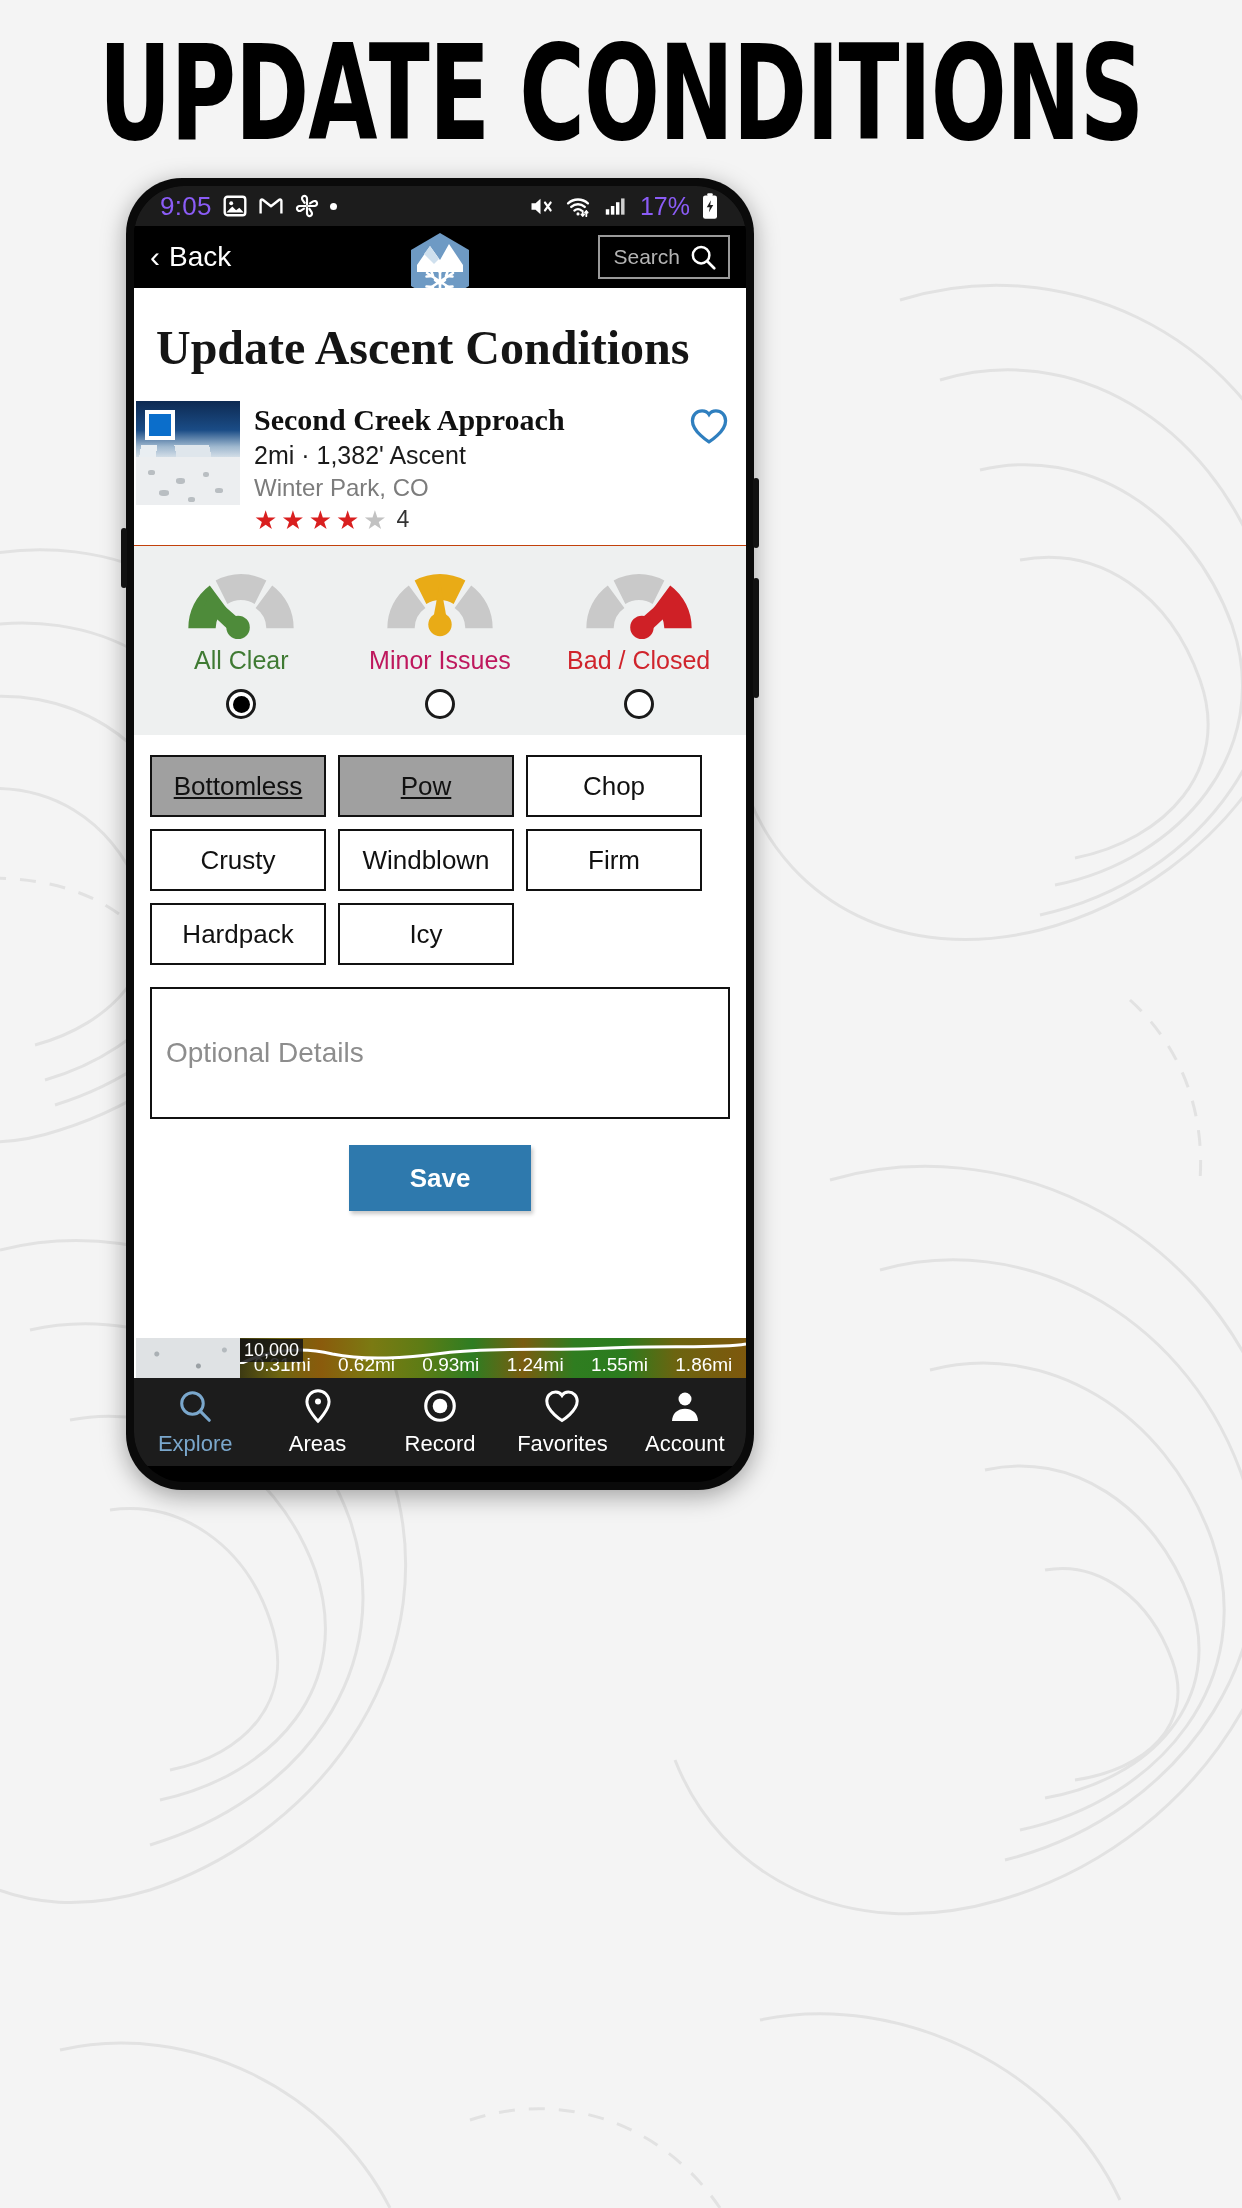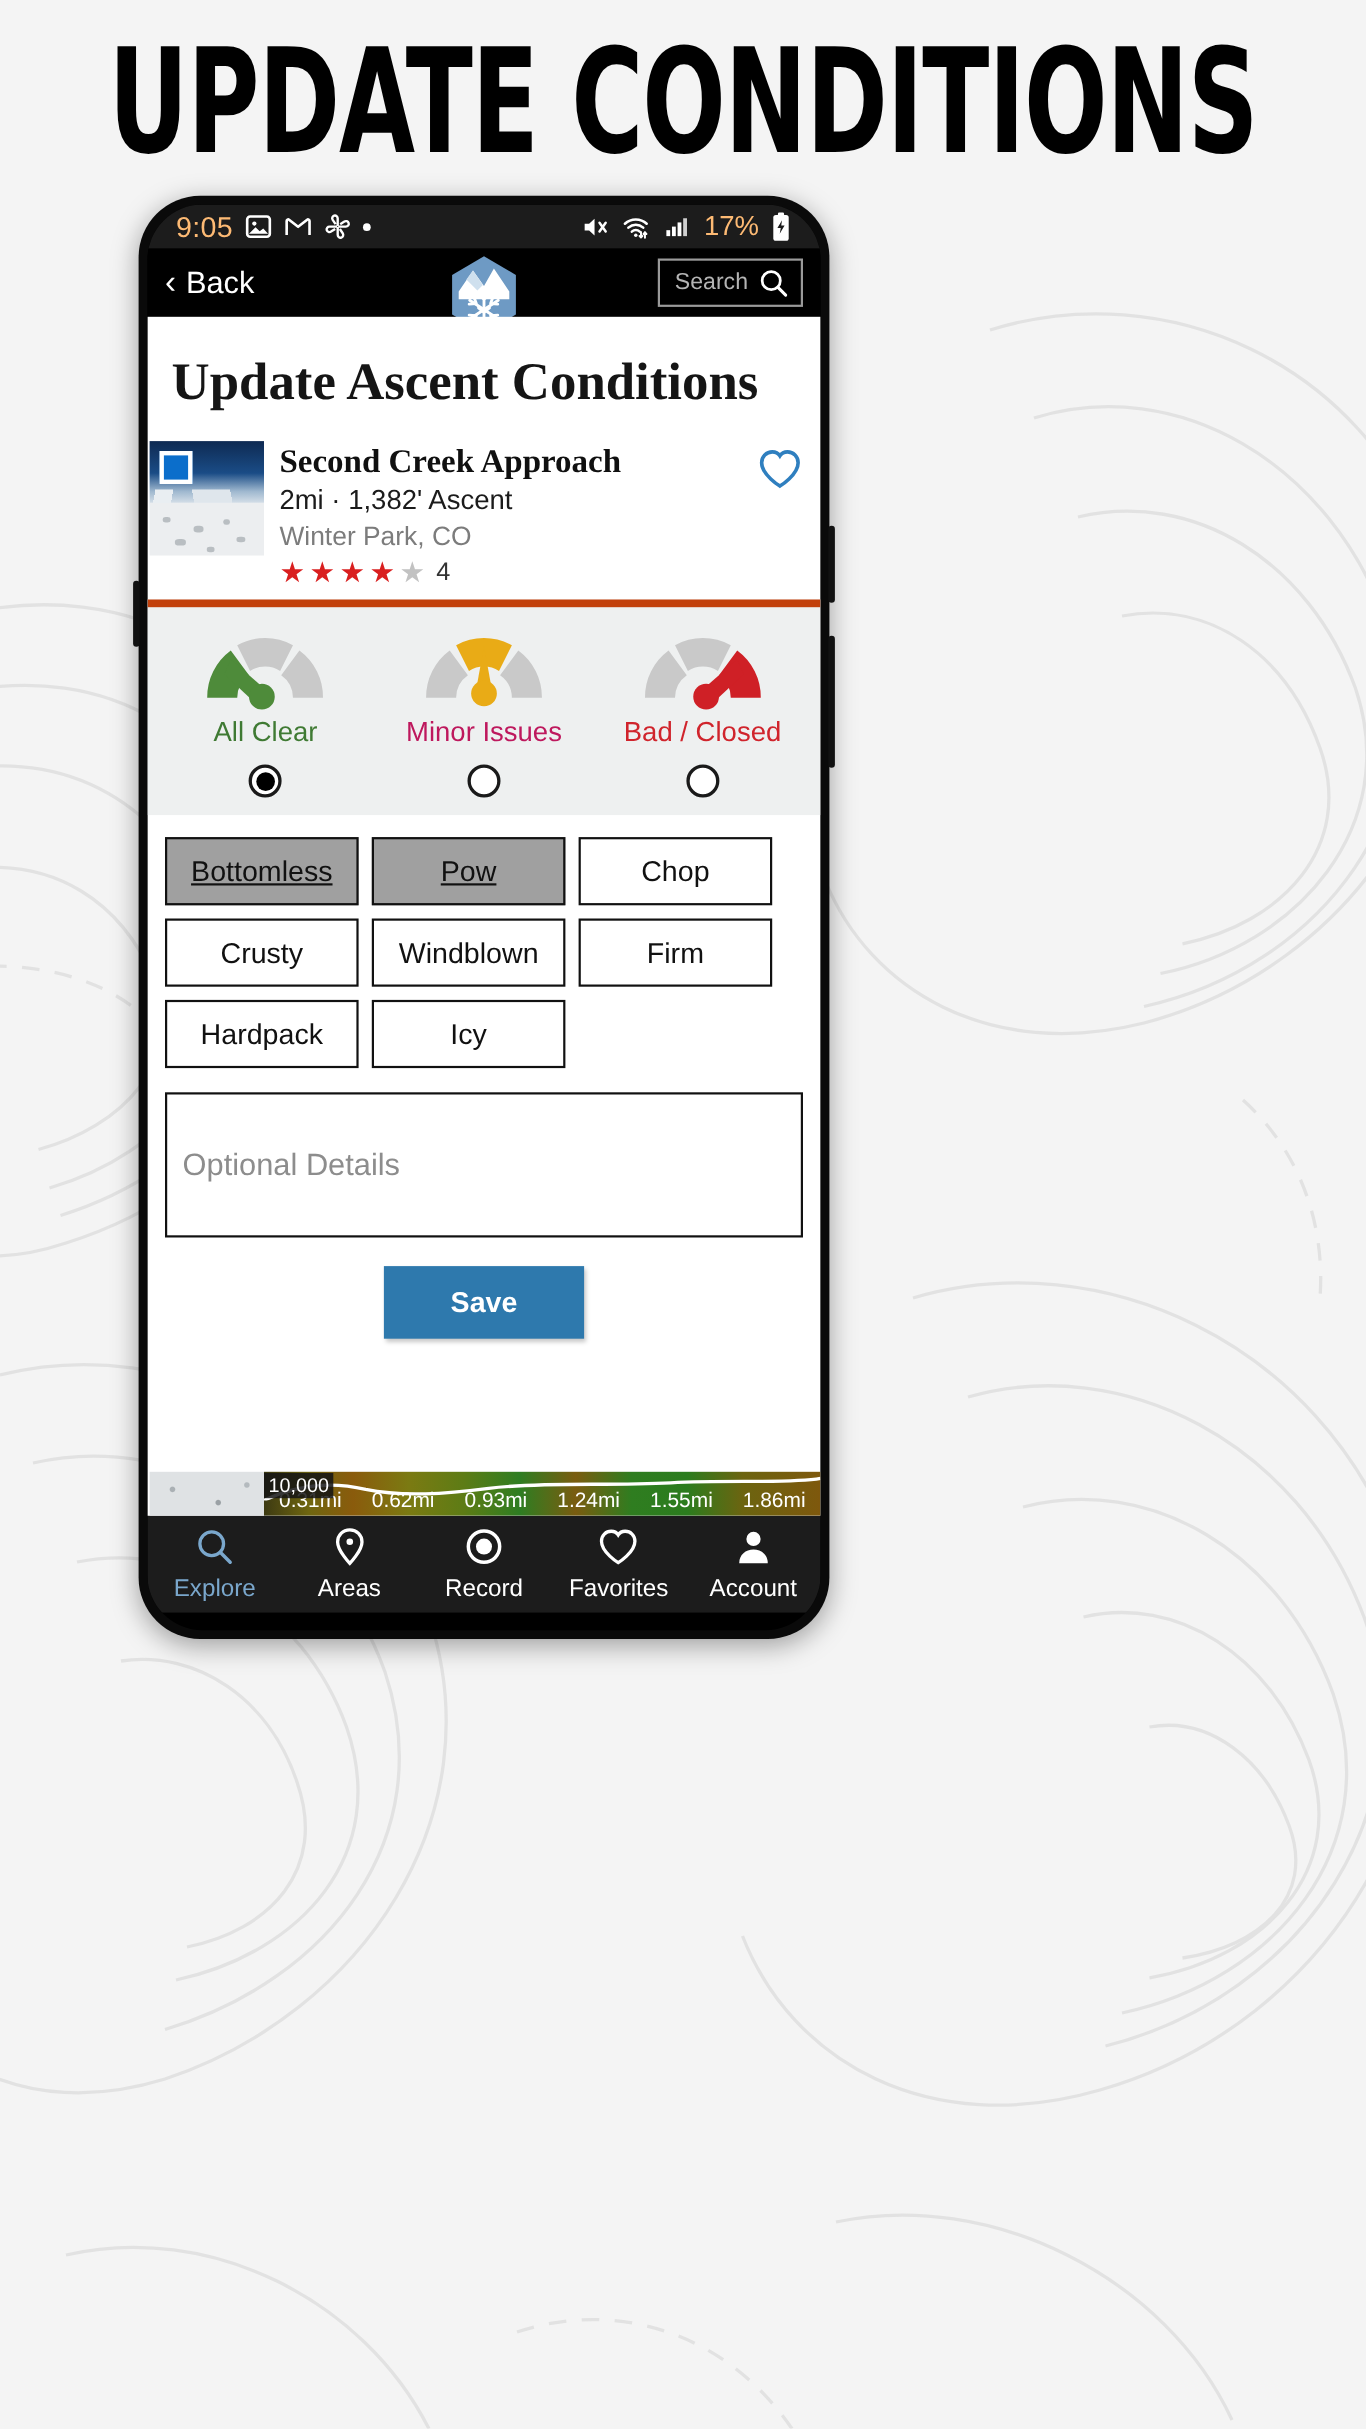--- a/index.html
+++ b/index.html
@@ -43,21 +43,21 @@
   }
   .side-btn {
     position: absolute; right: -5px; background: #111; border-radius: 3px;
   }
   .side-btn.b1 { top: 300px; width: 6px; height: 70px; }
   .side-btn.b2 { top: 400px; width: 6px; height: 120px; }
   .side-btn.b3 { left: -5px; right: auto; top: 350px; width: 6px; height: 60px; }
 
   
   .statusbar {
-    height: 40px; background: #1c1c1c; color: #fdba74;
+    height: 40px; background: #1c1c1c; color: #8b5cf6;
     display: flex; align-items: center; justify-content: space-between;
     padding: 0 26px; font-size: 25px;
   }
   .sb-left, .sb-right { display: flex; align-items: center; gap: 10px; }
   .sb-time { font-size: 26px; letter-spacing: .3px; }
   .sb-dot { width: 7px; height: 7px; border-radius: 50%; background: #fff; display: inline-block; }
   .sb-pct { font-size: 25px; margin-left: 2px; }
 
   
   .appbar {
@@ -117,21 +117,21 @@
   .stars-row { display: flex; align-items: center; gap: 4px; margin-top: 4px; }
   .star { font-size: 26px; line-height: 1; }
   .star.on { color: #d91f1f; }
   .star.off { color: #c2c2c2; }
   .rating-count { font-size: 23px; color: #333; margin-left: 6px; }
   .heart { color: #2f7fbf; font-size: 38px; padding: 6px 16px 0 0; }
 
   
   .gauge-panel {
     background: #eef0f0; display: flex; justify-content: space-around;
-    padding: 18px 8px 16px 8px; border-top: 7px solid #c2410c;
+    padding: 18px 8px 16px 8px; border-top: 1px solid #c2410c;
   }
   .gauge-cell { display: flex; flex-direction: column; align-items: center; width: 33%; }
   .gauge-label { font-size: 25px; margin-top: 4px; }
   .gauge-label.green { color: #3f7a33; }
   .gauge-label.yellow { color: #be185d; }
   .gauge-label.red { color: #d0242c; }
   .radio {
     width: 30px; height: 30px; border-radius: 50%;
     border: 3px solid #1a1a1a; background: #fff; margin-top: 14px;
     display: flex; align-items: center; justify-content: center;

